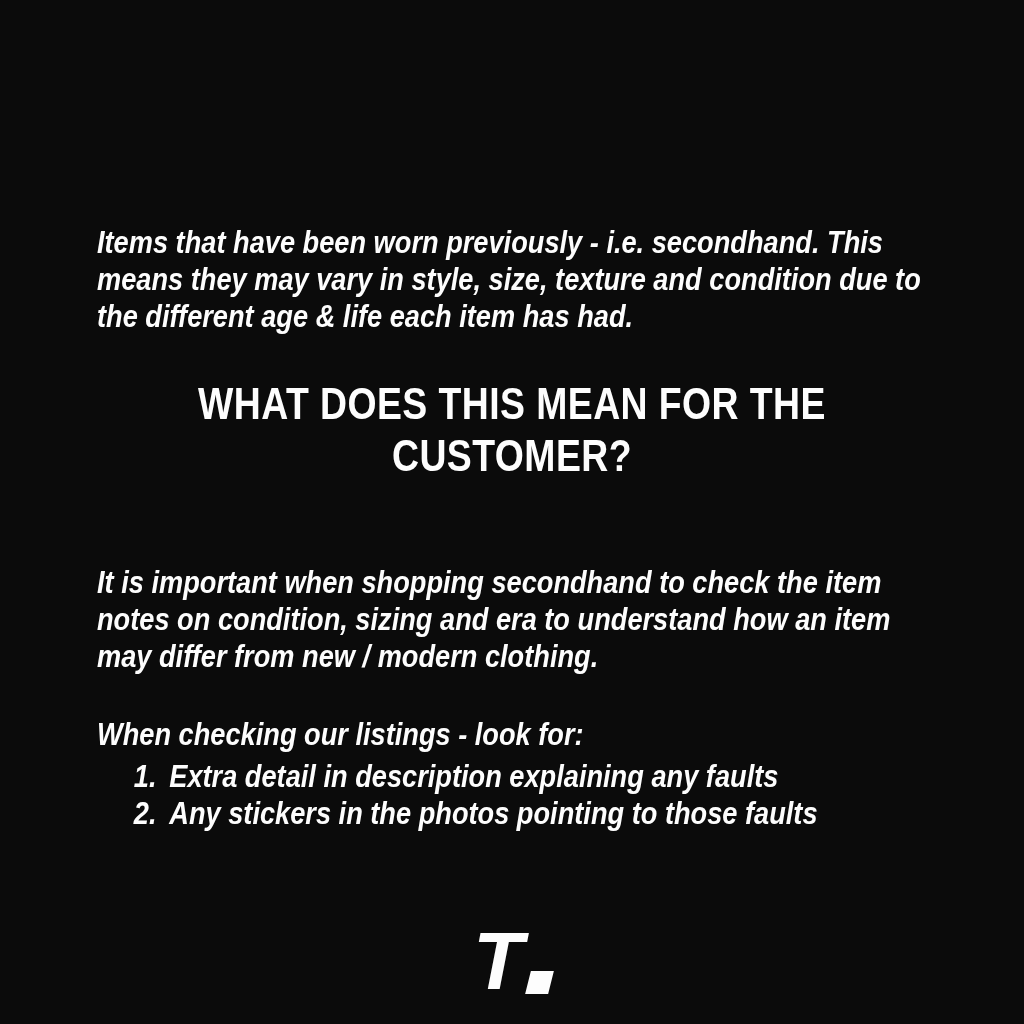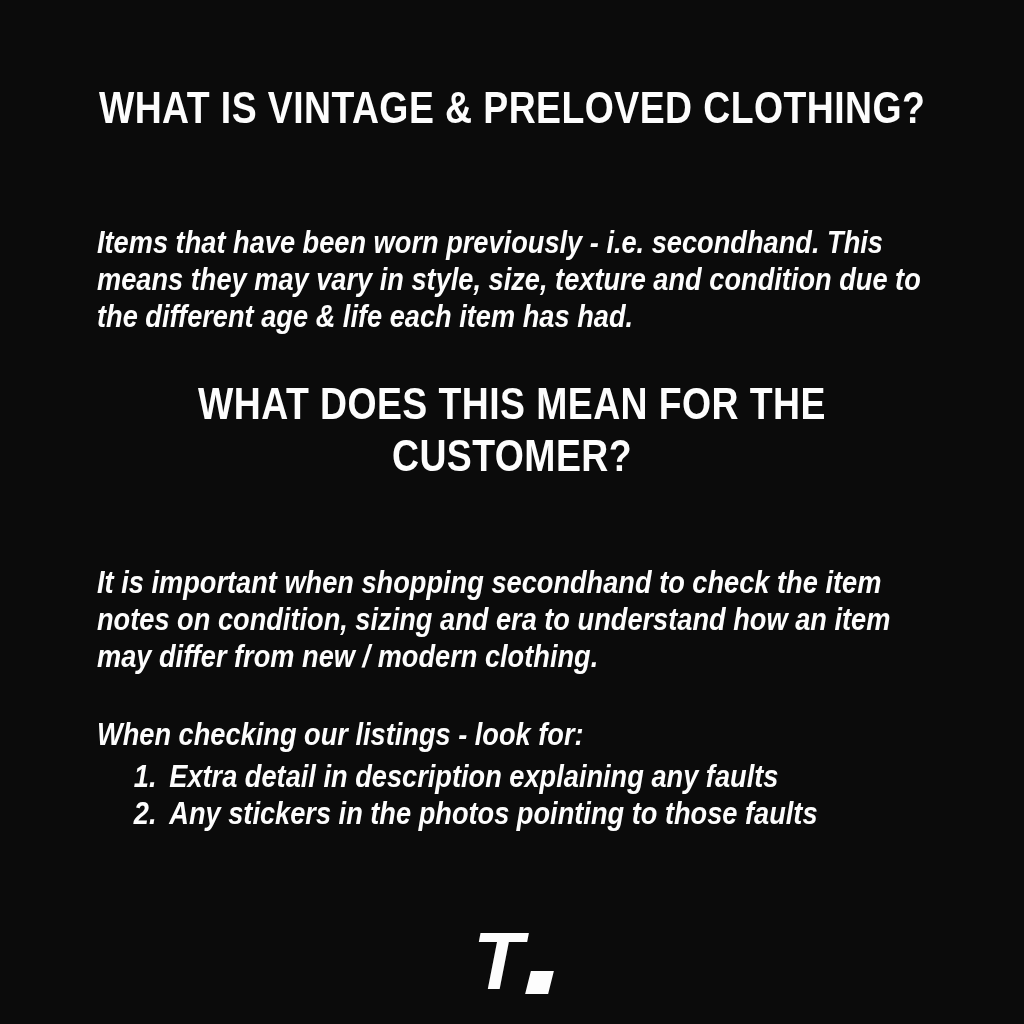--- a/index.html
+++ b/index.html
@@ -98,23 +98,20 @@
     transform: skewX(-14deg);
     margin-left: 5px;
     margin-bottom: 2px;
   }
 </style>
 </head>
 <body>
 
 <div class="canvas">
 
-  <div class="h1-wrap">
-    <span class="h1">WHAT IS VINTAGE &amp; PRELOVED CLOTHING?</span>
-  </div>
 
   <p class="body-block para1">Items that have been worn previously - i.e. secondhand. This means they may vary in style, size, texture and condition due to the different age &amp; life each item has had.</p>
 
   <div class="h2">WHAT DOES THIS MEAN FOR THE CUSTOMER?</div>
 
   <p class="body-block para2">It is important when shopping secondhand to check the item notes on condition, sizing and era to understand how an item may differ from new / modern clothing.</p>
 
   <p class="body-block listings-intro">When checking our listings - look for:</p>
 
   <div class="body-block checklist">

